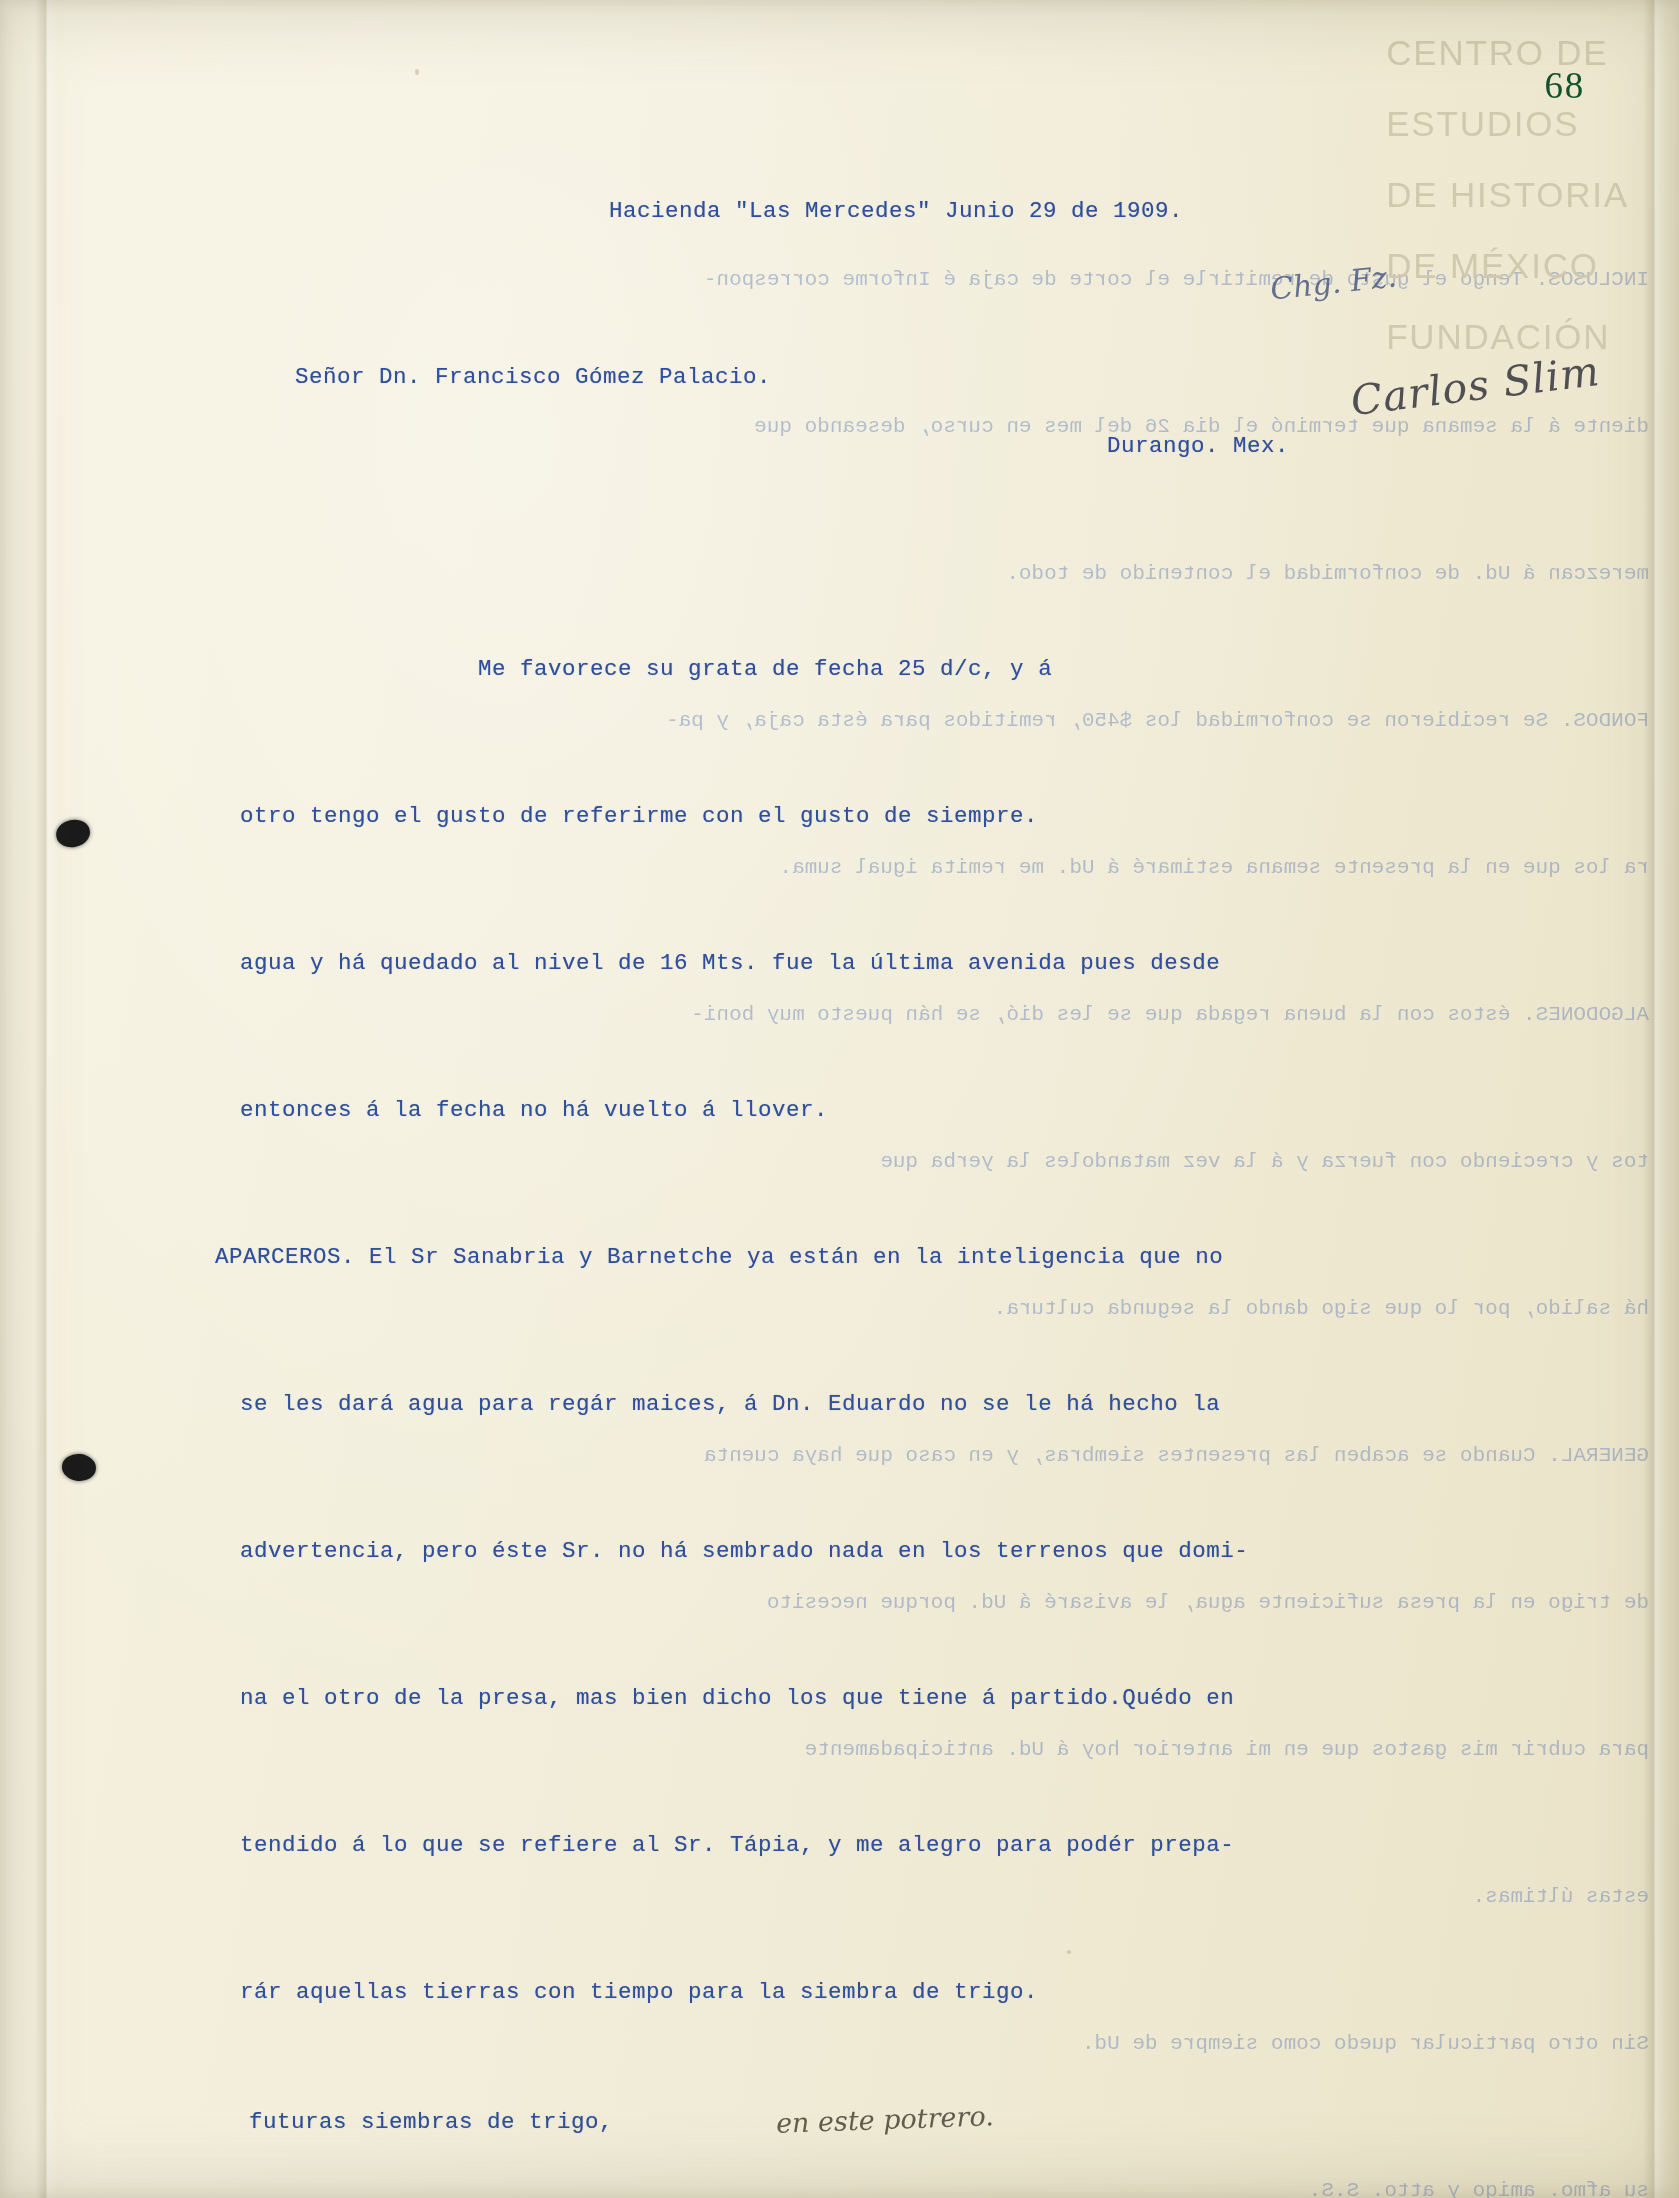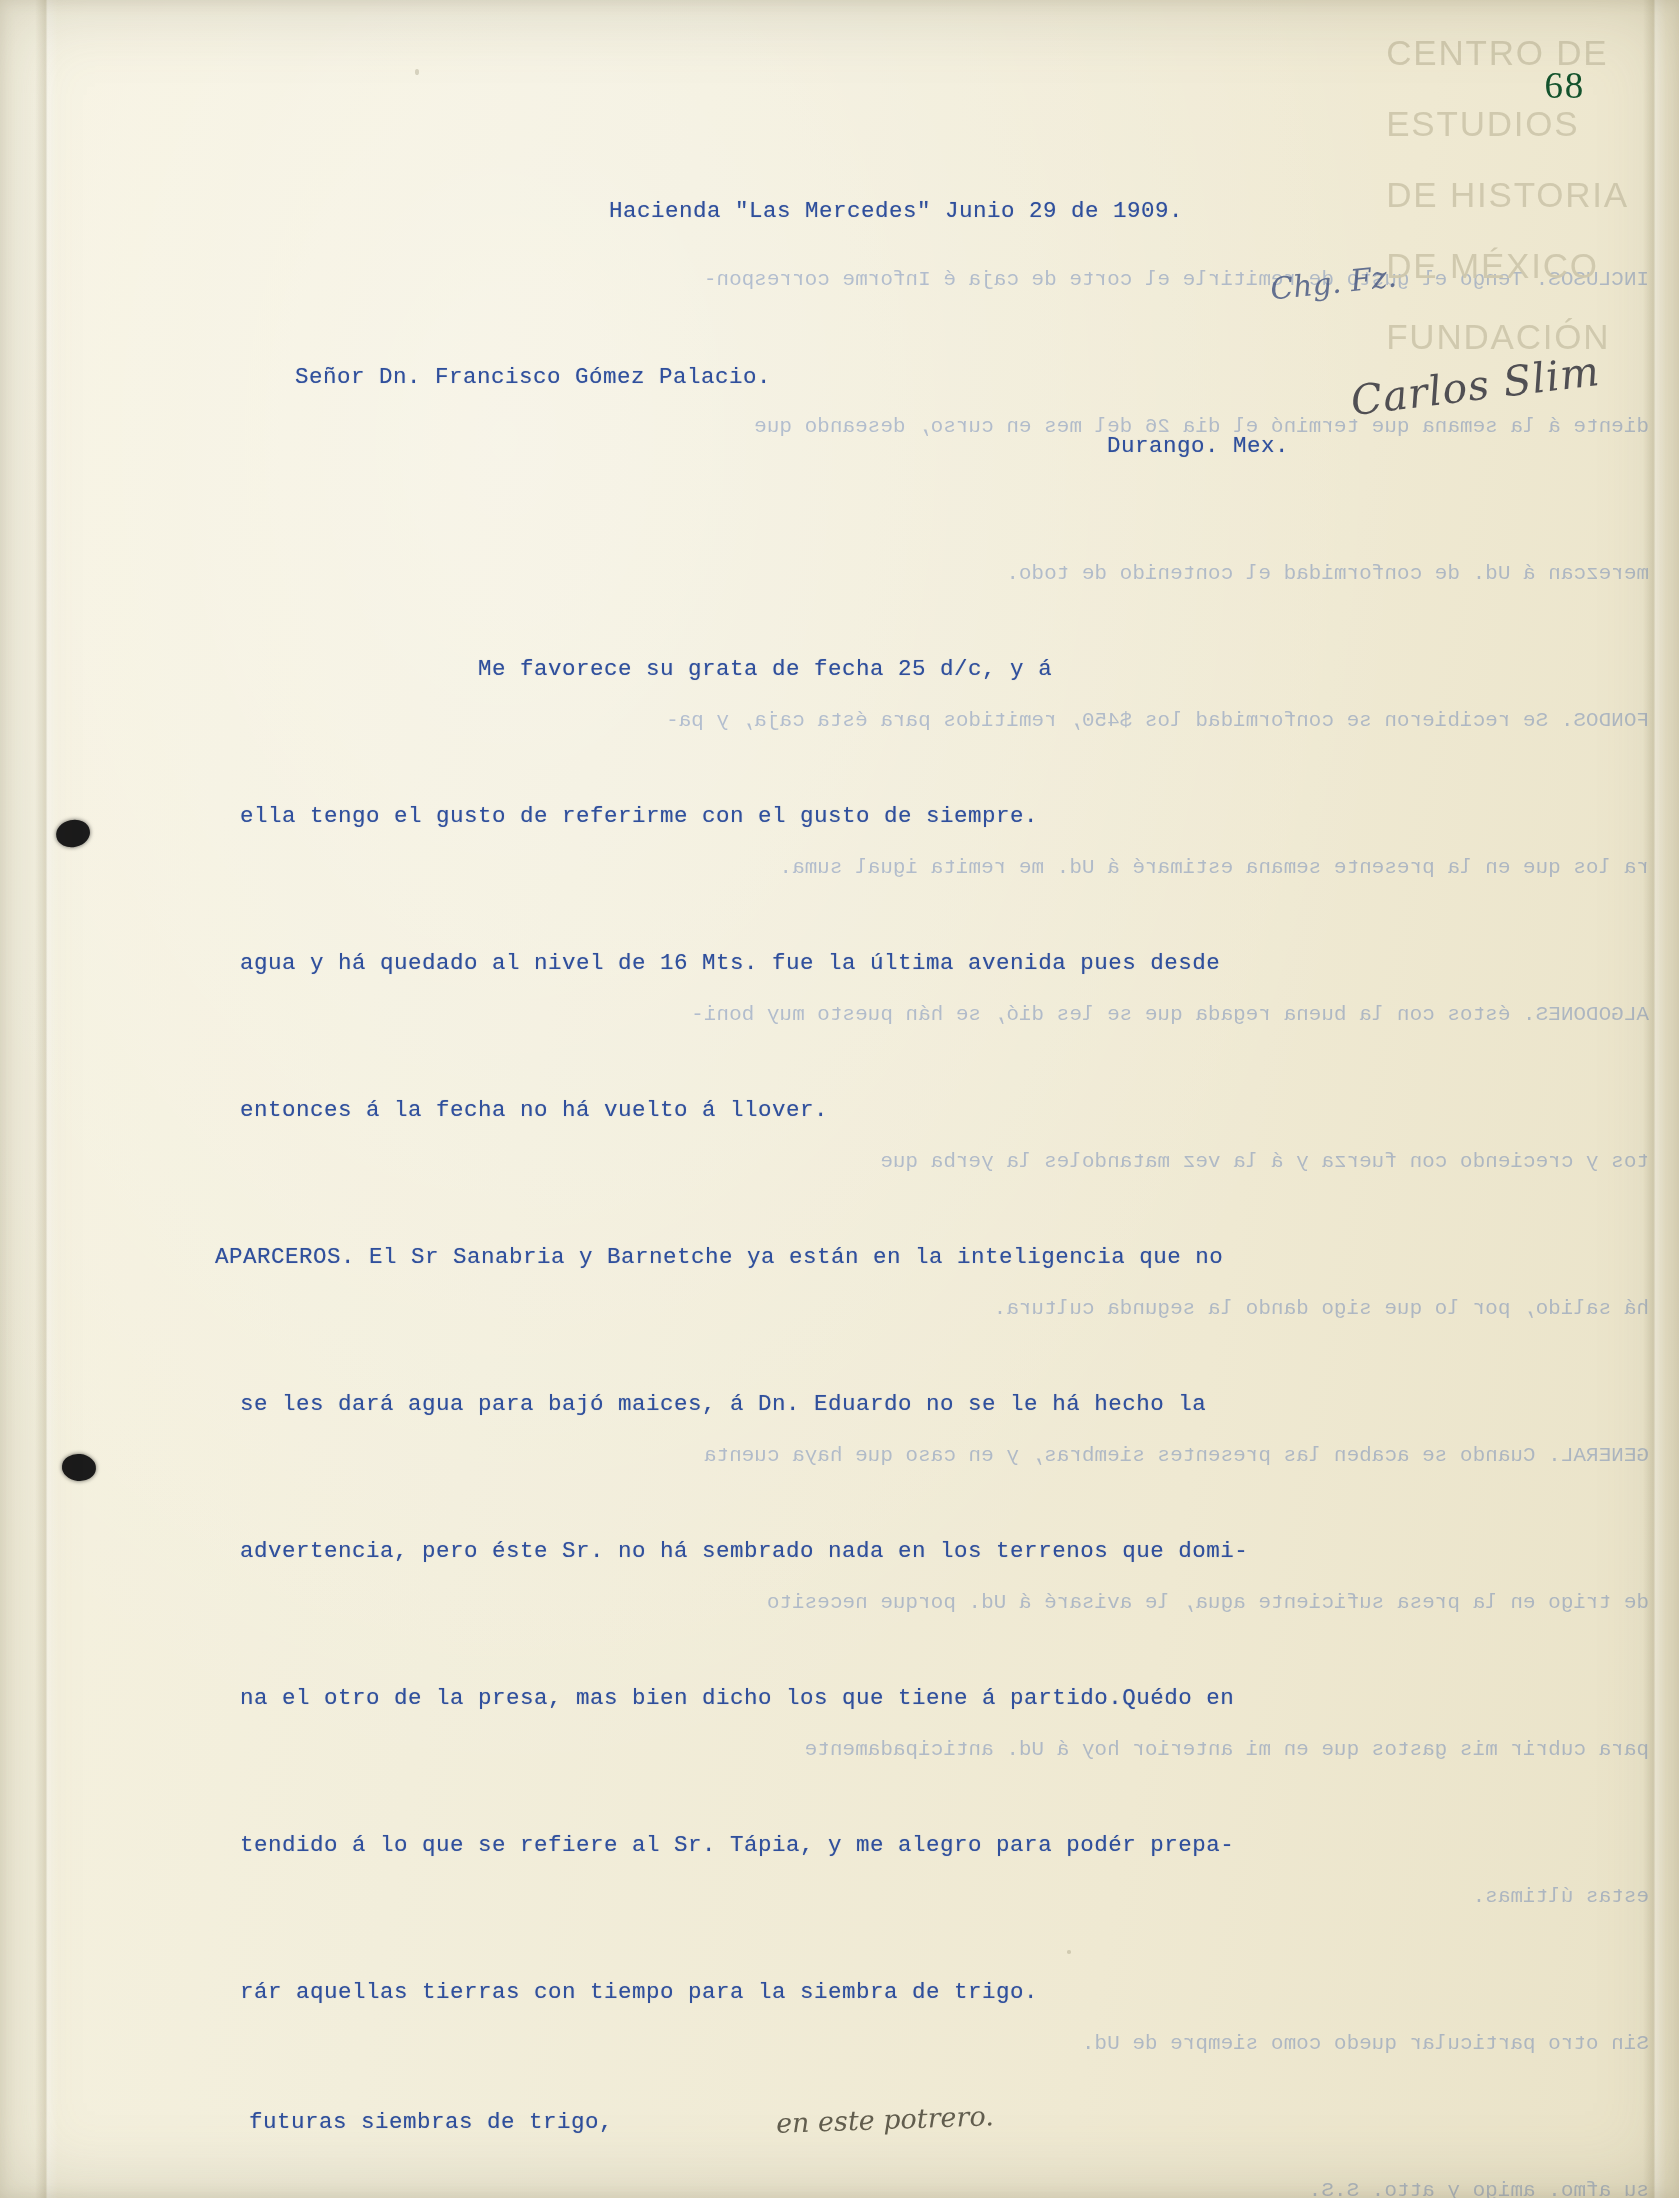--- a/index.html
+++ b/index.html
@@ -183,25 +183,25 @@
   </div>
 
   <div class="folio">68</div>
 
   <div class="typed" style="left:609px; top:187px;">Hacienda "Las Mercedes" Junio 29 de 1909.</div>
   <div class="typed" style="left:251px; top:353px;margin-left:44px;">Señor Dn. Francisco Gómez Palacio.</div>
   <div class="typed" style="left:1107px; top:422px;">Durango. Mex.</div>
 
   <div class="typed body-block" style="top:547px;">
     <span class="ln">                 Me favorece su grata de fecha 25 d/c, y á</span>
-    <span class="ln">ella tengo el gusto de referirme con el gusto de siempre.</span>
+    <span class="ln">otro tengo el gusto de referirme con el gusto de siempre.</span>
     <span class="ln">agua y há quedado al nivel de 16 Mts. fue la última avenida pues desde</span>
     <span class="ln">entonces á la fecha no há vuelto á llover.</span>
     <span class="ln" style="margin-left:-25px;">APARCEROS. El Sr Sanabria y Barnetche ya están en la inteligencia que no</span>
-    <span class="ln">se les dará agua para bajó maices, á Dn. Eduardo no se le há hecho la</span>
+    <span class="ln">se les dará agua para regár maices, á Dn. Eduardo no se le há hecho la</span>
     <span class="ln">advertencia, pero éste Sr. no há sembrado nada en los terrenos que domi-</span>
     <span class="ln">na el otro de la presa, mas bien dicho los que tiene á partido.Quédo en</span>
     <span class="ln">tendido á lo que se refiere al Sr. Tápia, y me alegro para podér prepa-</span>
     <span class="ln">rár aquellas tierras con tiempo para la siembra de trigo.</span>
     
     
     
     
     
     

